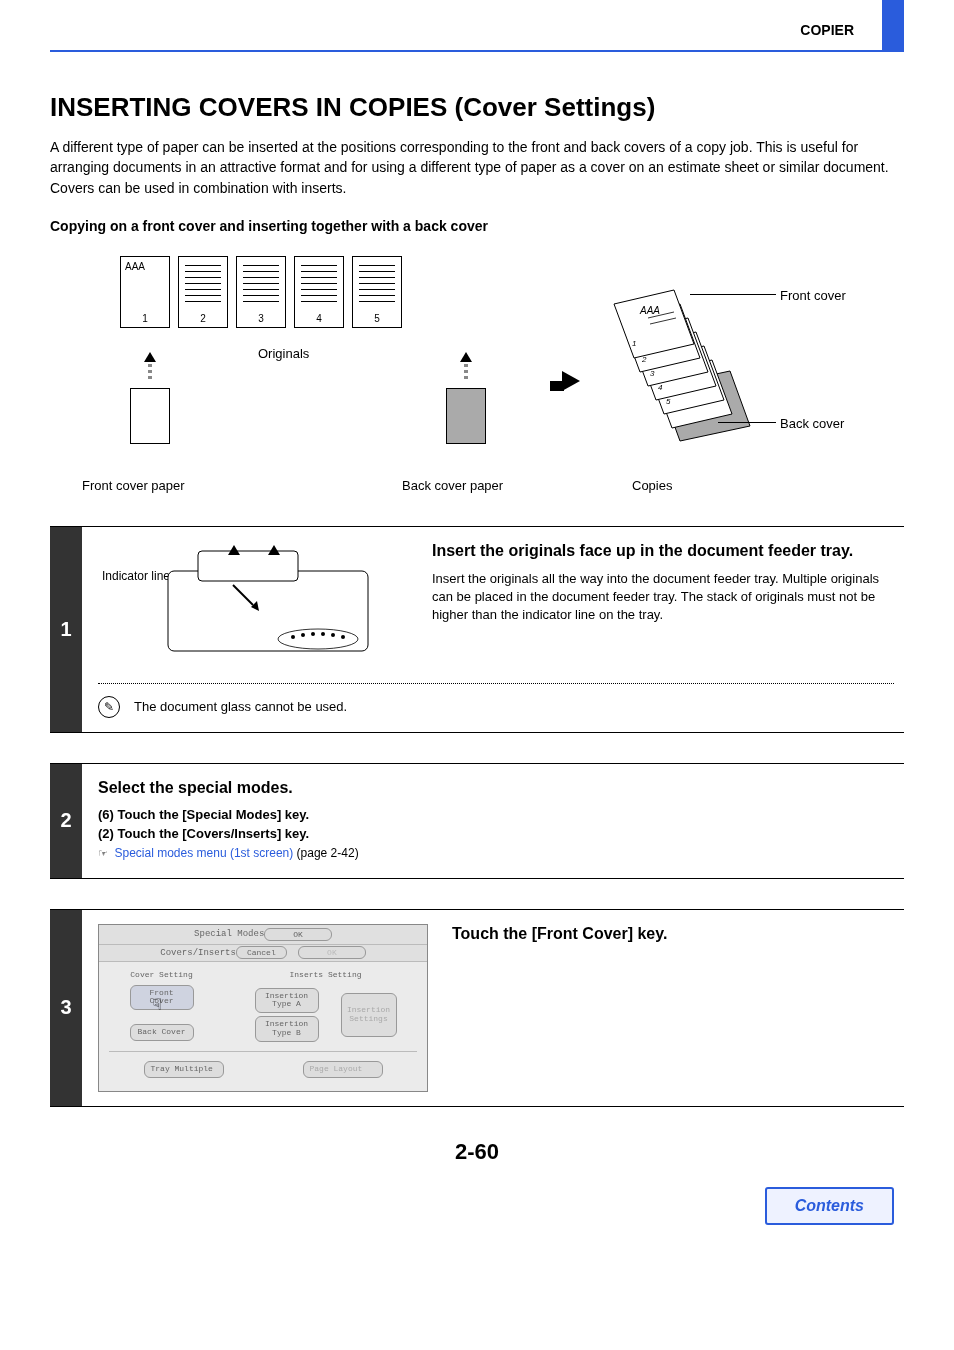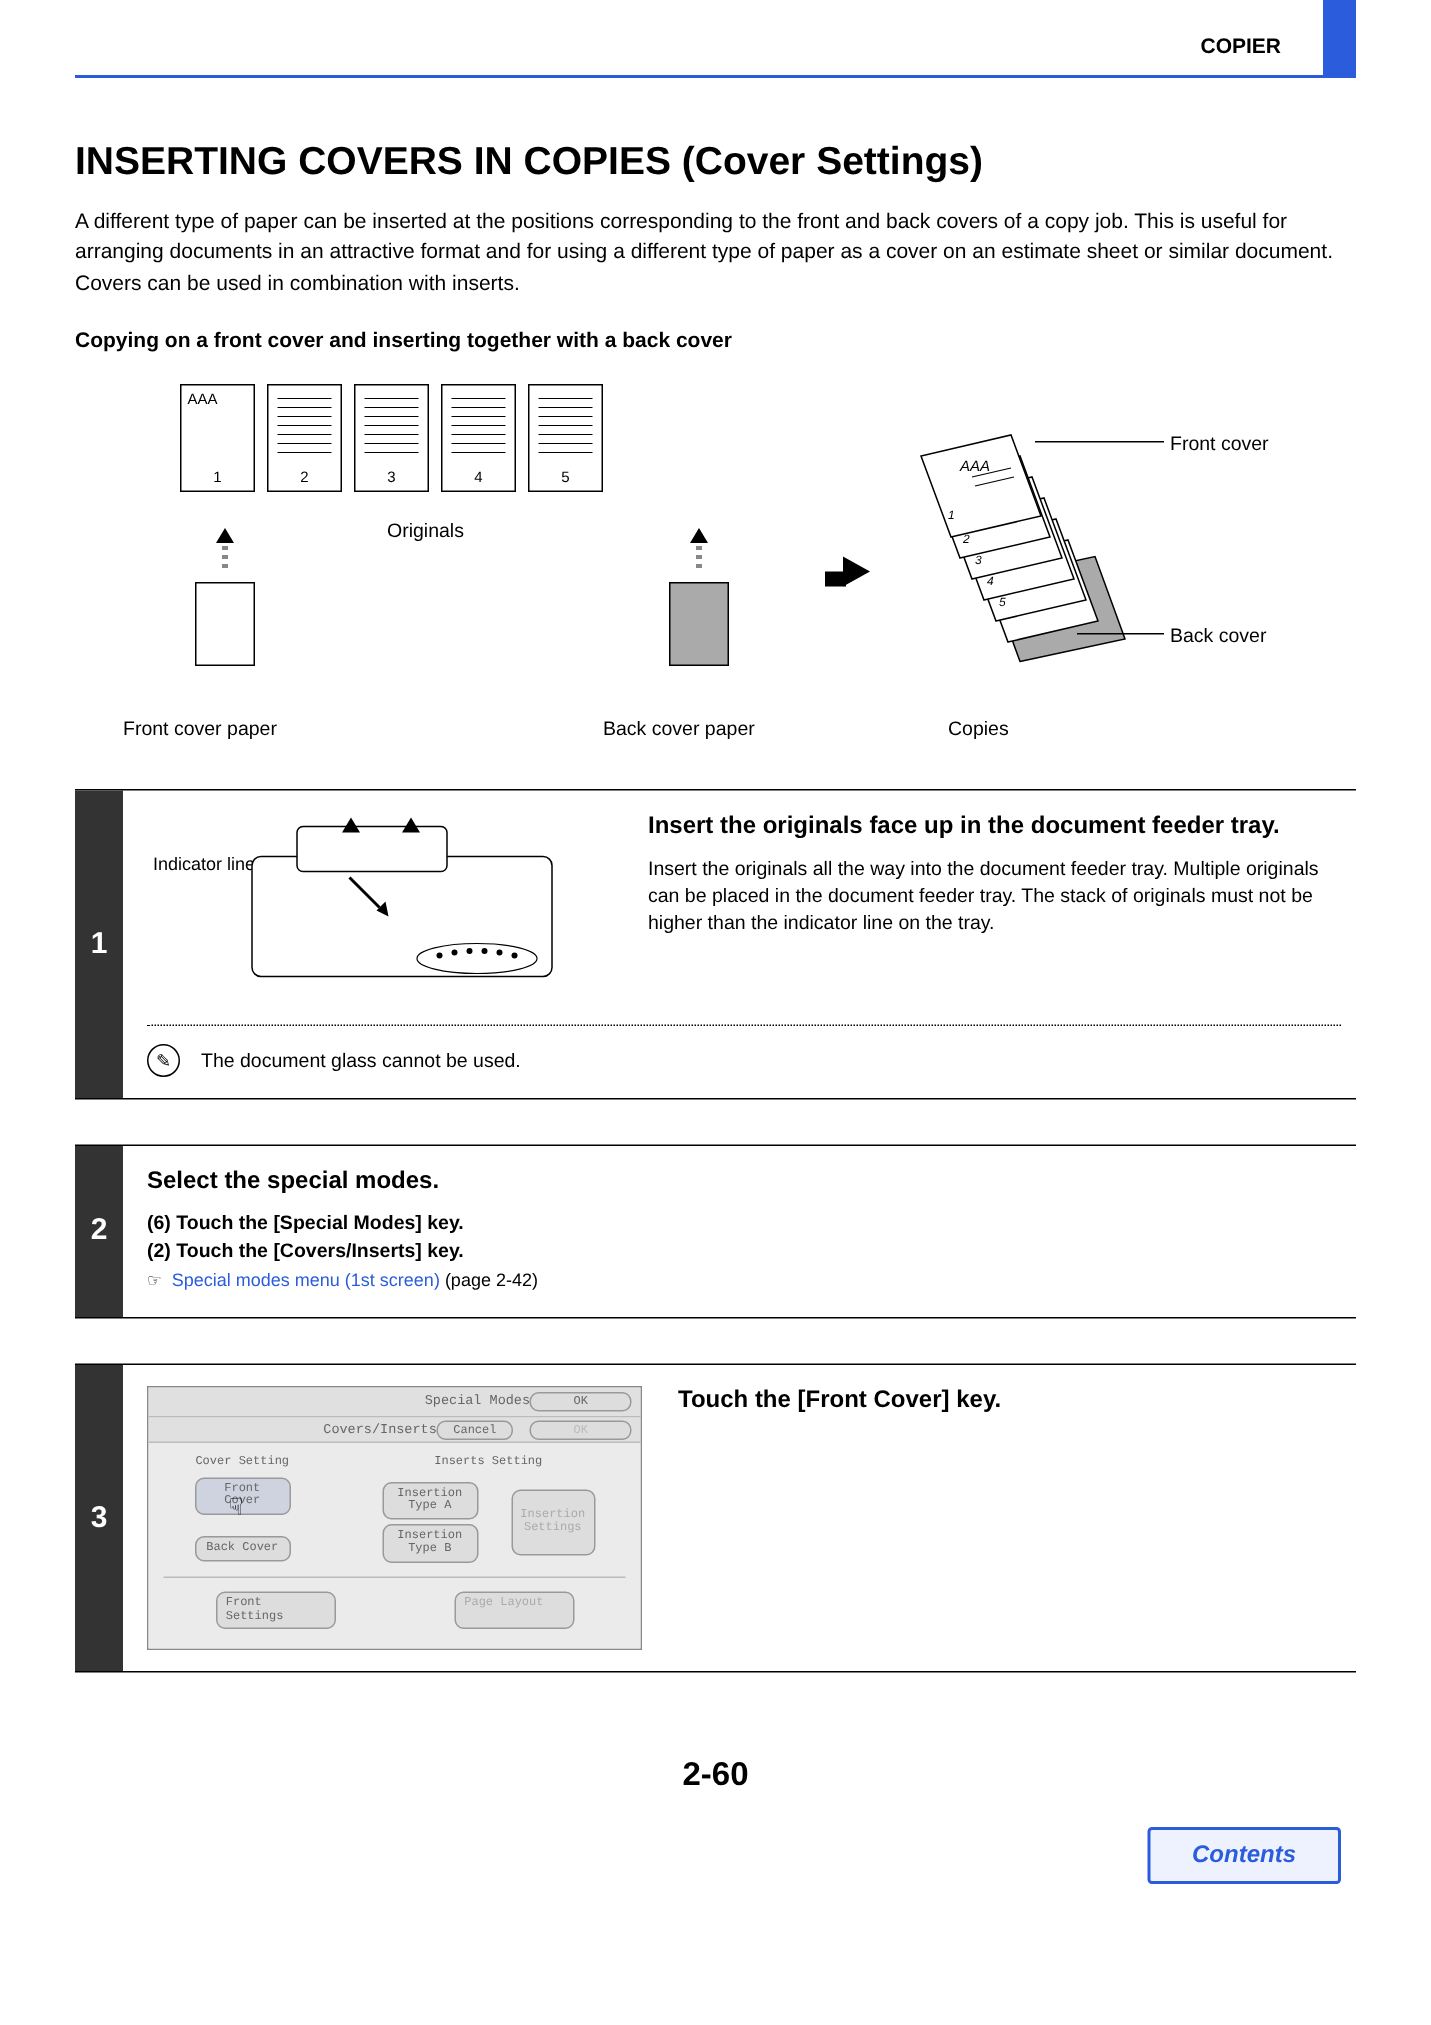--- a/index.html
+++ b/index.html
@@ -284,21 +284,21 @@
   .panel {
     width: 330px;
     border: 1px solid #888;
     font-family: "Courier New", monospace;
     font-size: 9px;
     color: #666;
     background: #ebebeb;
   }
   .panel-row {
     display: flex;
-    justify-content: flex-end;
+    justify-content: center;
     align-items: center;
     padding: 3px 6px;
     border-bottom: 1px solid #bbb;
     background: #e0e0e0;
   }
   .panel-ok {
     border: 1px solid #999;
     padding: 1px 28px;
     background: #ddd;
     border-radius: 6px;
@@ -361,21 +361,21 @@
     color: #000;
     left: 22px; top: 12px;
   }
   .step3-right { flex: 1; }
 
   
   .footer {
     text-align: center;
     font-size: 22px;
     font-weight: bold;
-    margin-top: 55px;
+    margin-top: 32px;
   }
   .contents-btn {
     position: absolute;
     right: 60px;
     bottom: 40px;
     border: 2px solid #2a5cdc;
     border-radius: 3px;
     padding: 8px 28px;
     color: #2a5cdc;
     font-weight: bold;
@@ -559,21 +559,21 @@
                 <div style="display:flex; gap:22px; align-items:center;">
                   <div>
                     <div class="panel-btn">Insertion Type A</div>
                     <div class="panel-btn">Insertion Type B</div>
                   </div>
                   <div class="panel-btn panel-btn-big dim">Insertion Settings</div>
                 </div>
               </div>
             </div>
             <div class="panel-foot">
-              <div class="panel-btn" style="width:80px">Front Settings</div>
+              <div class="panel-btn" style="width:80px">Tray Multiple</div>
               <div class="panel-btn dim" style="width:80px">Page Layout</div>
             </div>
           </div>
         </div>
         <div class="step3-right">
           <div class="step-title">Touch the [Front Cover] key.</div>
         </div>
       </div>
     </div>
   </div>

